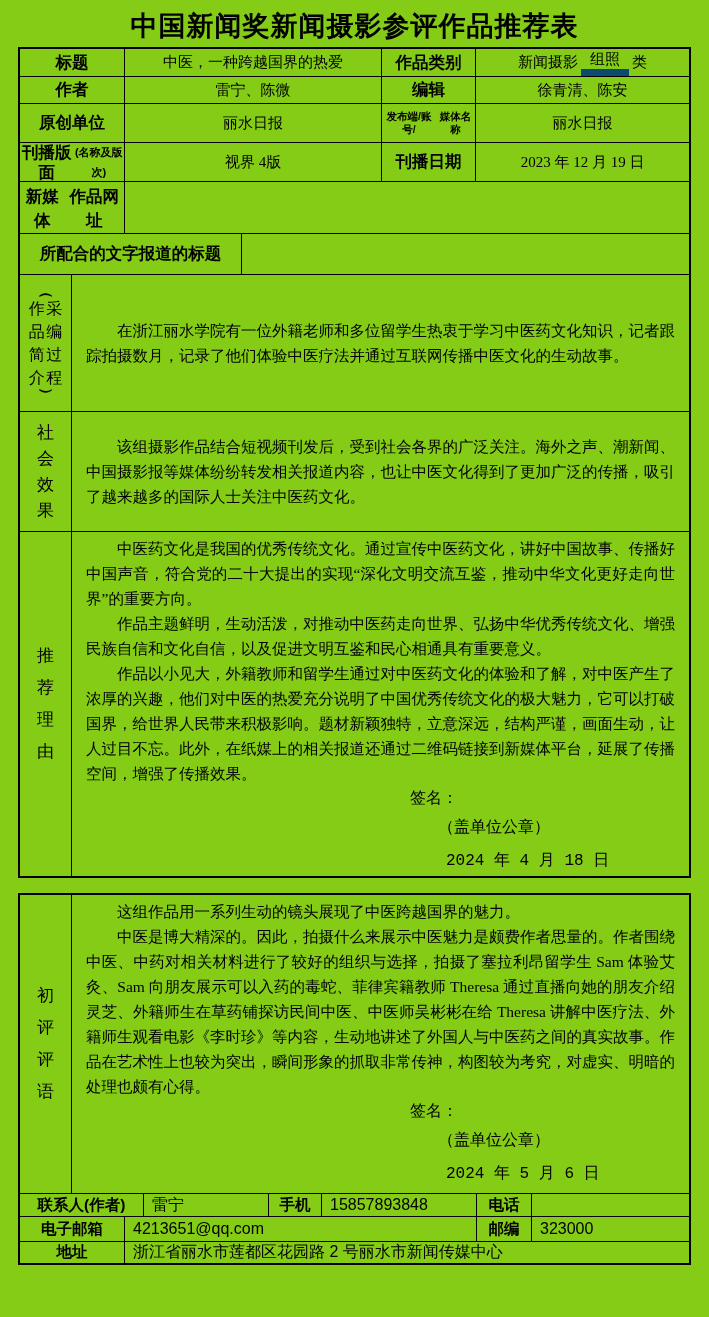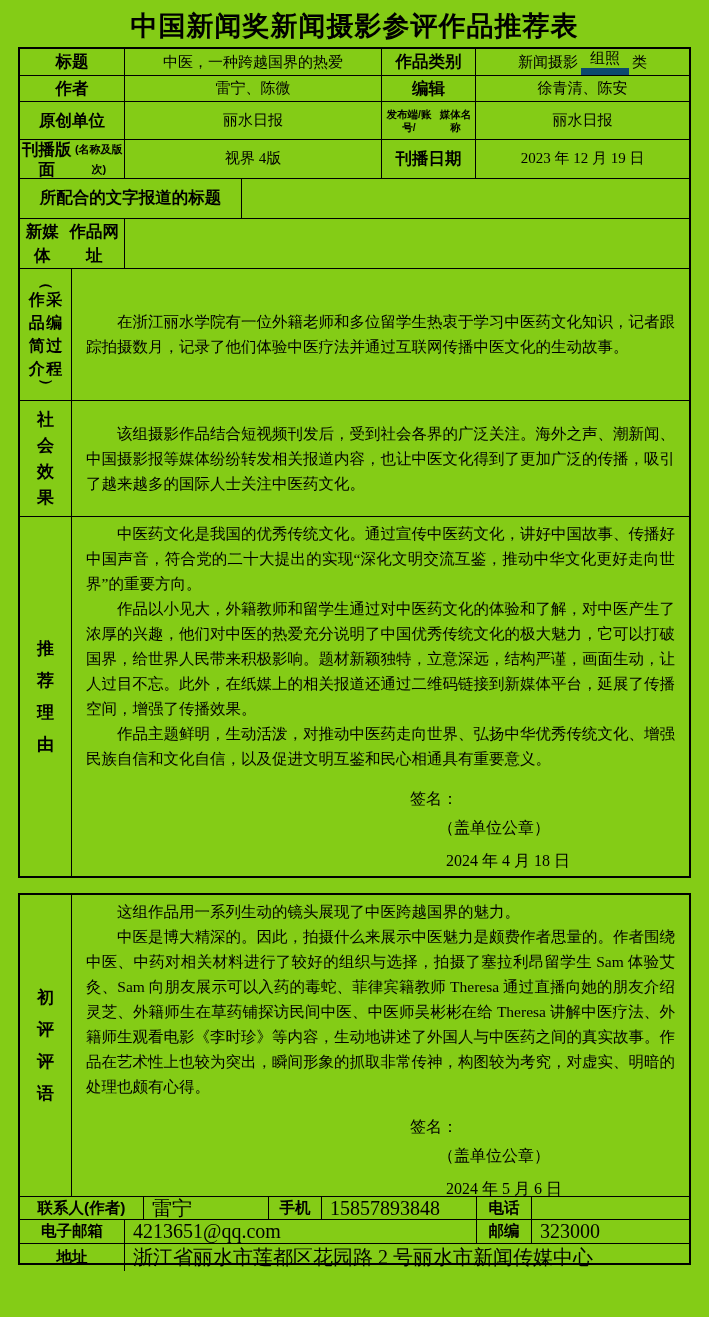--- a/index.html
+++ b/index.html
@@ -40,45 +40,45 @@
   .val { font-size:15px; font-family:"Liberation Serif", serif; }
   .lbl-stack { display:flex; align-items:center; line-height:20px; }
   .lbl-stack .sub { font-size:11px; }
   .small-lbl { font-weight:bold; font-size:10.5px; line-height:13px; }
   .gap-stack { line-height:24px; }
   .ul-seg { border-bottom:7px solid #0c4a6e; padding:0 9px; margin:0 3px; }
   .left { justify-content:flex-start; text-align:left; padding-left:8px; }
   
   .vtext {
     width:1.15em; word-break:break-all; text-align:center;
-    font-weight:bold; font-size:17px; line-height:26px;
+    font-weight:normal; font-size:17px; line-height:26px;
   }
   .vtext.wide { line-height:32px; }
   .intro-lbl { display:flex; flex-direction:column; align-items:center; }
   .intro-cols { display:flex; }
   .intro-cols .vtext { line-height:23px; font-size:16px; width:1.08em; }
   .paren {
     display:inline-block; transform:rotate(90deg);
     font-size:14px; line-height:11px; height:11px; font-weight:bold;
   }
   
   .section-val {
     flex:1; display:block; padding:4px 14px; box-sizing:border-box;
     text-align:left; align-items:flex-end;
   }
   .center-v { display:flex; flex-direction:column; justify-content:center; }
   .para {
     margin:0; text-indent:2em; text-align:justify;
     font-size:15.5px; line-height:25px; font-family:"Liberation Serif", serif;
   }
-  .sign { margin-left:324px; margin-top:18px; font-size:16px; font-family:Liberation Serif, serif; }
+  .sign { margin-left:324px; margin-top:2px; font-size:16px; font-family:Liberation Mono, monospace; }
   .sign .s1 { }
   .sign .s2 { margin-left:28px; margin-top:8px; }
   .sign .s3 { margin-left:36px; margin-top:12px; }
-  .contact-val { font-size:20px; font-family:Liberation Serif, serif; }
+  .contact-val { font-size:16px; font-family:Liberation Sans, sans-serif; }
 </style>
 </head>
 <body>
 
 <div class="page">
 
   <div class="doc-title">中国新闻奖新闻摄影参评作品推荐表</div>
 
   <div class="tbl" id="table1">
 
@@ -117,32 +117,32 @@
         <div class="lbl-stack lbl">
           <span>刊播版面</span>
           <span class="sub">(名称及版次)</span>
         </div>
       </div>
       <div class="cell w-v val">视界 4版</div>
       <div class="cell w-l2 lbl">刊播日期</div>
       <div class="cell w-fill val">2023 年 12 月 19 日</div>
     </div>
 
-    <div class="row h41">
-      <div class="cell w-tr lbl">所配合的文字报道的标题</div>
-      <div class="cell w-fill val left"></div>
-    </div>
-
     <div class="row h52">
       <div class="cell w-l">
         <div class="lbl-stack lbl gap-stack">
           <span>新媒体</span>
           <span>作品网址</span>
         </div>
       </div>
+      <div class="cell w-fill val left"></div>
+    </div>
+
+    <div class="row h41">
+      <div class="cell w-tr lbl">所配合的文字报道的标题</div>
       <div class="cell w-fill val left"></div>
     </div>
 
     <div class="row h137">
       <div class="cell w-sec">
         <div class="intro-lbl">
           <span class="paren">（</span>
           <div class="intro-cols">
             <div class="vtext">作品简介</div>
             <div class="vtext">采编过程</div>
@@ -163,22 +163,22 @@
         <p class="para">该组摄影作品结合短视频刊发后，受到社会各界的广泛关注。海外之声、潮新闻、中国摄影报等媒体纷纷转发相关报道内容，也让中医文化得到了更加广泛的传播，吸引了越来越多的国际人士关注中医药文化。</p>
       </div>
     </div>
 
     <div class="row">
       <div class="cell w-sec">
         <div class="vtext wide">推荐理由</div>
       </div>
       <div class="cell section-val">
         <p class="para">中医药文化是我国的优秀传统文化。通过宣传中医药文化，讲好中国故事、传播好中国声音，符合党的二十大提出的实现“深化文明交流互鉴，推动中华文化更好走向世界”的重要方向。</p>
+        <p class="para">作品主题鲜明，生动活泼，对推动中医药走向世界、弘扬中华优秀传统文化、增强民族自信和文化自信，以及促进文明互鉴和民心相通具有重要意义。</p>
         <p class="para">作品以小见大，外籍教师和留学生通过对中医药文化的体验和了解，对中医产生了浓厚的兴趣，他们对中医的热爱充分说明了中国优秀传统文化的极大魅力，它可以打破国界，给世界人民带来积极影响。题材新颖独特，立意深远，结构严谨，画面生动，让人过目不忘。此外，在纸媒上的相关报道还通过二维码链接到新媒体平台，延展了传播空间，增强了传播效果。</p>
-        <p class="para">作品主题鲜明，生动活泼，对推动中医药走向世界、弘扬中华优秀传统文化、增强民族自信和文化自信，以及促进文明互鉴和民心相通具有重要意义。</p>
         <div class="sign">
           <div class="s1">签名：</div>
           <div class="s2">（盖单位公章）</div>
           <div class="s3">2024 年 4 月 18 日</div>
         </div>
       </div>
     </div>
   </div>
 
   <div class="tbl" id="table2">

